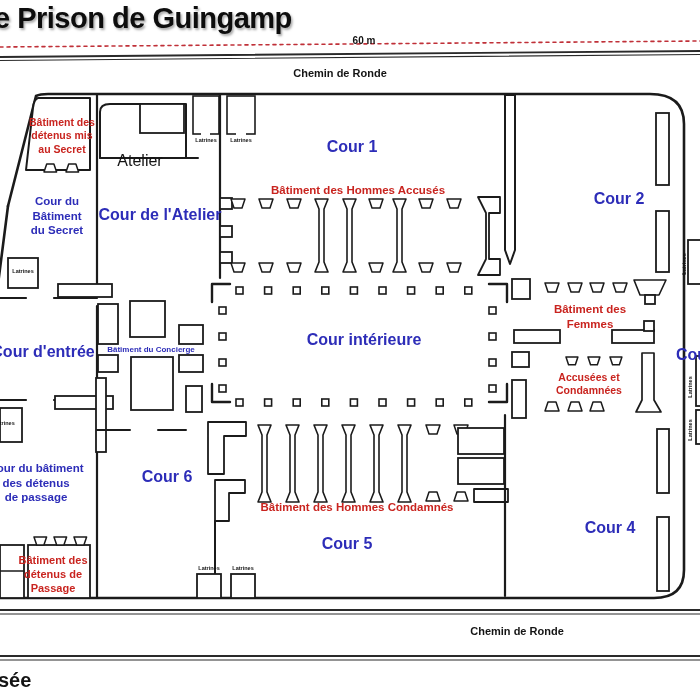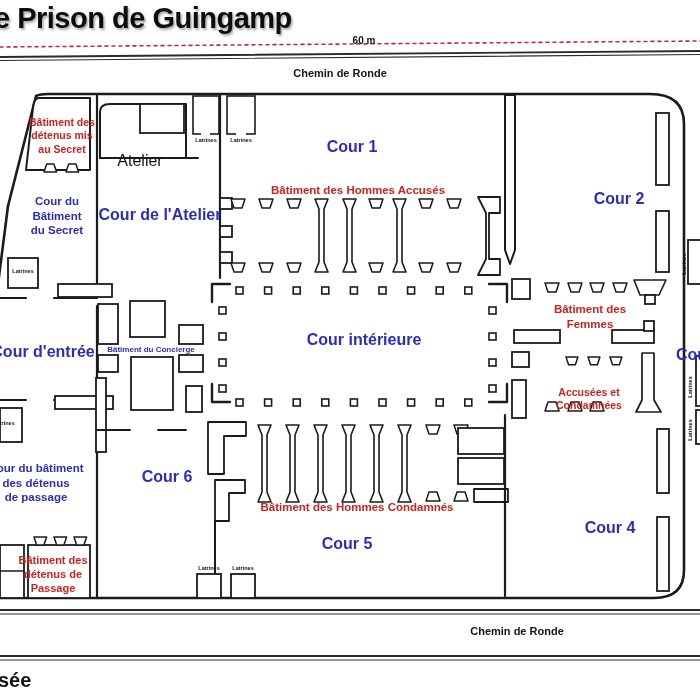--- a/index.html
+++ b/index.html
@@ -175,21 +175,21 @@
 
   <div class="lbl blk f13" style="left:340px;top:74px;">Chemin de Ronde</div>
   <div class="lbl blk f13" style="left:517px;top:632px;">Chemin de Ronde</div>
   <div class="lbl blk noclip" style="left:-2px;top:668px;font-size:20px;transform:none;">sée</div>
 
   <div class="lbl red f105" style="left:62px;top:136px;">Bâtiment des
 détenus mis
 au Secret</div>
   <div class="lbl red f115" style="left:358px;top:190px;">Bâtiment des Hommes Accusés</div>
   <div class="lbl red f115" style="left:590px;top:317px;">Bâtiment des Femmes</div>
-  <div class="lbl red f105" style="left:589px;top:384px;margin-top:15px;">Accusées et
+  <div class="lbl red f105" style="left:589px;top:384px;">Accusées et
 Condamnées</div>
   <div class="lbl red f115" style="left:357px;top:507px;">Bâtiment des Hommes Condamnés</div>
   <div class="lbl red f11" style="left:53px;top:575px;">Bâtiment des
 détenus de
 Passage</div>
   <div class="lbl blue f8" style="left:151px;top:350px;">Bâtiment du Concierge</div>
 
   <div class="lbl blue f115" style="left:57px;top:216px;">Cour du
 Bâtiment
 du Secret</div>

